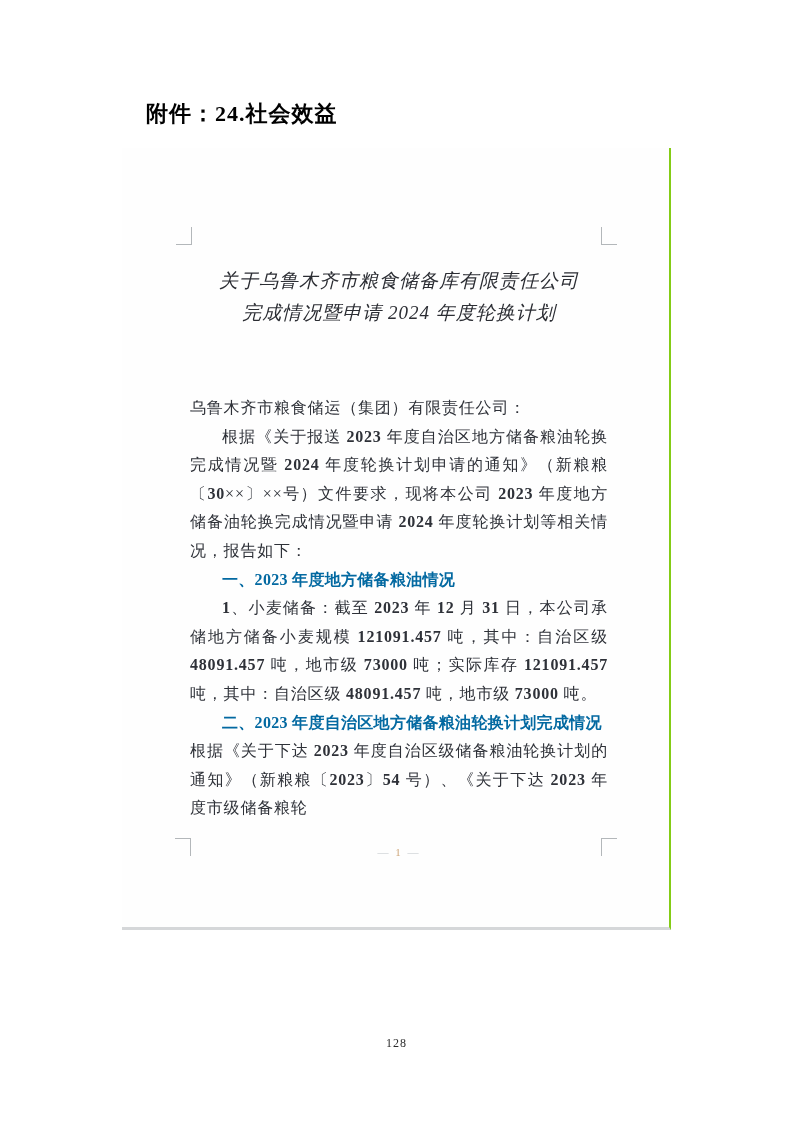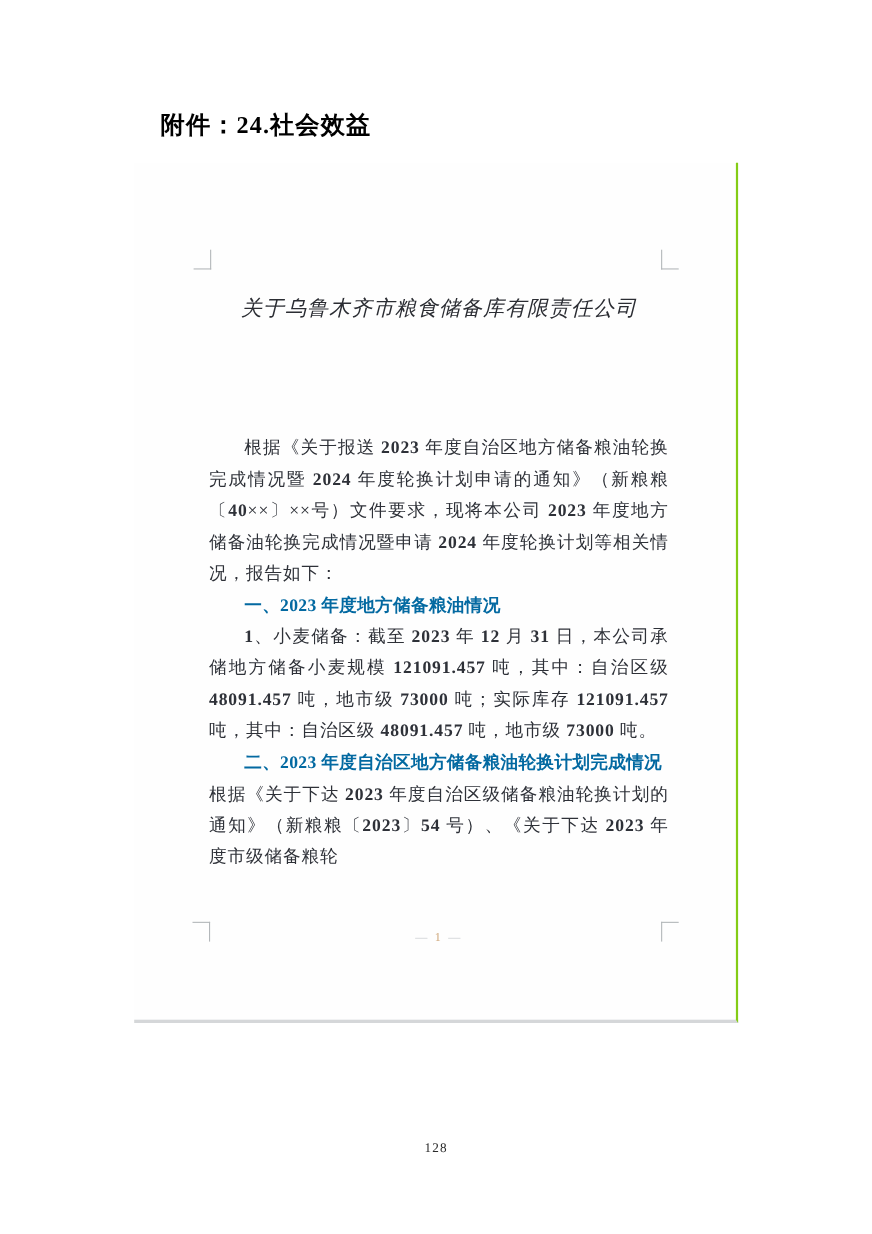--- a/index.html
+++ b/index.html
@@ -116,24 +116,26 @@
 
   <div class="scan">
 
     <div class="crop tl"></div>
     <div class="crop tr"></div>
     <div class="crop bl"></div>
     <div class="crop br"></div>
 
     <div class="doc-title">
       <div class="tline">关于乌鲁木齐市粮食储备库有限责任公司</div>
+      <div class="tline">完成情况暨申请 2024 年度轮换计划</div>
     </div>
 
     <div class="doc-body">
-        <p class="para indent">根据《关于报送 <b>2023</b> 年度自治区地方储备粮油轮换完成情况暨 <b>2024</b> 年度轮换计划申请的通知》（新粮粮〔<b>40</b>××〕××号）文件要求，现将本公司 <b>2023</b> 年度地方储备油轮换完成情况暨申请 <b>2024</b> 年度轮换计划等相关情况，报告如下：</p>
+        <p class="para plain">乌鲁木齐市粮食储运（集团）有限责任公司：</p>
+        <p class="para indent">根据《关于报送 <b>2023</b> 年度自治区地方储备粮油轮换完成情况暨 <b>2024</b> 年度轮换计划申请的通知》（新粮粮〔<b>30</b>××〕××号）文件要求，现将本公司 <b>2023</b> 年度地方储备油轮换完成情况暨申请 <b>2024</b> 年度轮换计划等相关情况，报告如下：</p>
         <p class="para heading">一、<b>2023</b> 年度地方储备粮油情况</p>
         <p class="para indent"><b>1</b>、小麦储备：截至 <b>2023</b> 年 <b>12</b> 月 <b>31</b> 日，本公司承储地方储备小麦规模 <b>121091.457</b> 吨，其中：自治区级 <b>48091.457</b> 吨，地市级 <b>73000</b> 吨；实际库存 <b>121091.457</b> 吨，其中：自治区级 <b>48091.457</b> 吨，地市级 <b>73000</b> 吨。</p>
         <p class="para heading">二、<b>2023</b> 年度自治区地方储备粮油轮换计划完成情况</p>
         <p class="para plain">根据《关于下达 <b>2023</b> 年度自治区级储备粮油轮换计划的通知》（新粮粮〔<b>2023</b>〕<b>54</b> 号）、《关于下达 <b>2023</b> 年度市级储备粮轮</p>
       </div>
 
     <div class="scan-footer">
       <span class="dash">—</span>
       <span class="fnum">1</span>
       <span class="dash">—</span>

